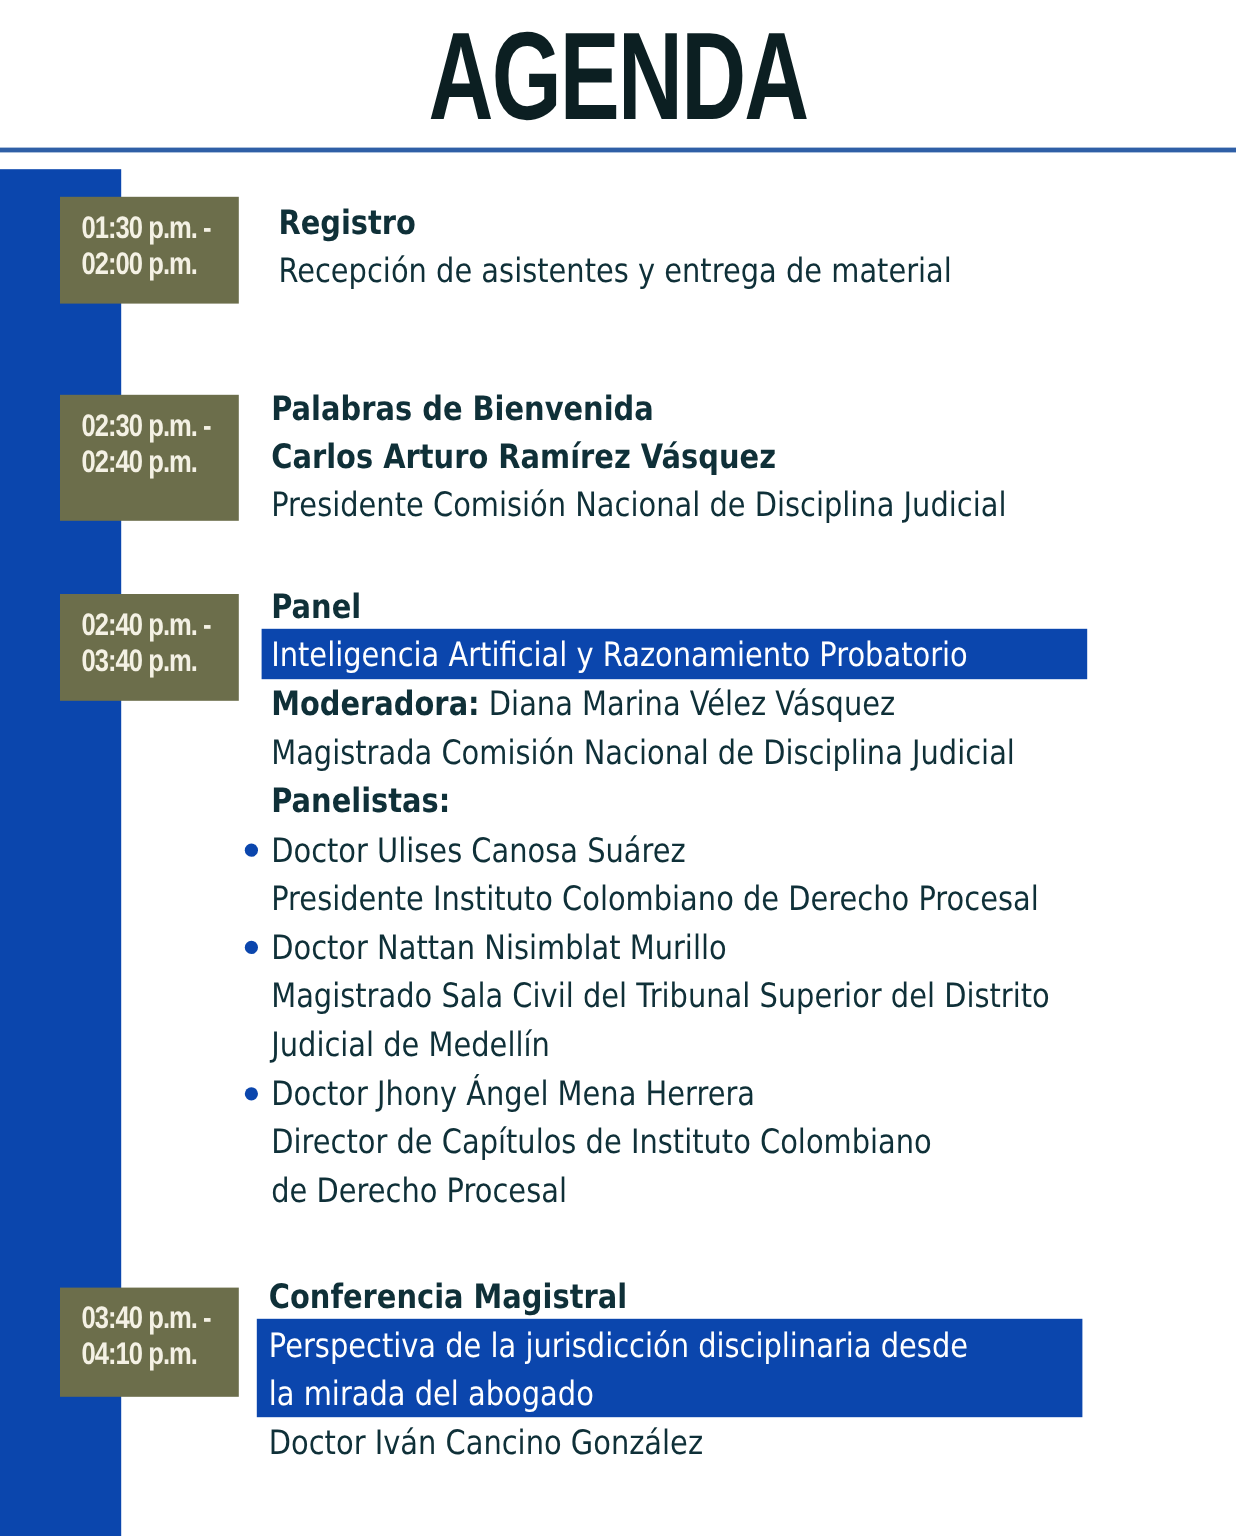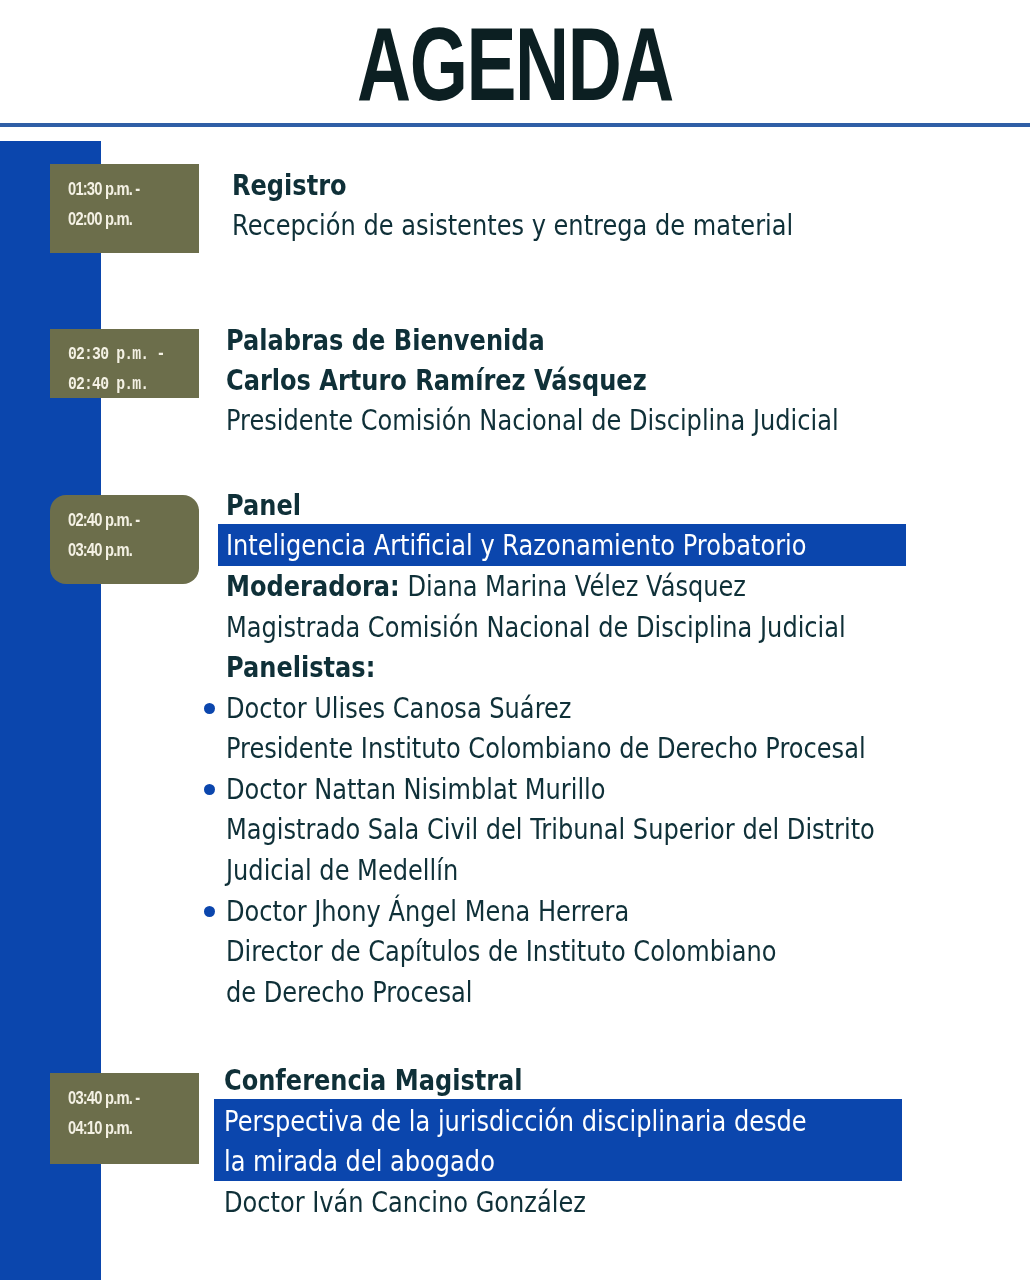--- a/index.html
+++ b/index.html
@@ -19,21 +19,21 @@
   .rule {
     position: absolute; left: 0; top: 123px; width: 1030px; height: 4px;
     background: #2f5fa6;
   }
   .sidebar {
     position: absolute; left: 0; top: 141px; width: 101px; height: 1139px;
     background: #0b46ad;
   }
   .time {
     position: absolute; left: 50px; width: 149px; background: #6c6e4b;
-    color: #f4f1e4; font-weight: 700; font-size: 18px; line-height: 30px;
+    color: #f4f1e4; font-weight: 700; font-size: 26px; line-height: 30px;
     padding-left: 18px; padding-top: 10px; box-sizing: border-box;
     letter-spacing: -1px;
     font-family: "Liberation Sans", sans-serif;
   }
   .time span { display: block; transform: scaleX(0.82); transform-origin: 0 50%; white-space: nowrap; }
   .line {
     position: absolute; white-space: nowrap; font-size: 28px; line-height: 40px;
     font-family: "DejaVu Sans", sans-serif;
     transform: scaleX(0.86); transform-origin: 0 50%;
     color: #0f3038;
@@ -53,29 +53,29 @@
 <div class="rule"></div>
 <div class="sidebar"></div>
 
 <div class="time" style="top:164px;height:89px;">
   <span>01:30 p.m. -</span>
   <span>02:00 p.m.</span>
 </div>
 <div class="line bold" style="left:232px;top:166px;">Registro</div>
 <div class="line" style="left:232px;top:206px;">Recepción de asistentes y entrega de material</div>
 
-<div class="time" style="top:329px;height:69px;font-family:Liberation Mono, monospace;">
+<div class="time" style="top:329px;height:105px;">
   <span>02:30 p.m. -</span>
   <span>02:40 p.m.</span>
 </div>
 <div class="line bold" style="left:226px;top:321px;">Palabras de Bienvenida</div>
 <div class="line bold" style="left:226px;top:361px;">Carlos Arturo Ramírez Vásquez</div>
 <div class="line" style="left:226px;top:401px;">Presidente Comisión Nacional de Disciplina Judicial</div>
 
-<div class="time" style="top:495px;height:89px;border-radius:16px;">
+<div class="time" style="top:495px;height:89px;">
   <span>02:40 p.m. -</span>
   <span>03:40 p.m.</span>
 </div>
 <div class="line bold" style="left:226px;top:486px;">Panel</div>
 <div class="hl-bar" style="left:218px;top:524px;width:688px;height:42px;"></div>
 <div class="line hl-text" style="left:226px;top:526px;">Inteligencia Artificial y Razonamiento Probatorio</div>
 <div class="line" style="left:226px;top:567px;">
   <span class="bold">Moderadora:</span>
   <span>Diana Marina Vélez Vásquez</span>
 </div>

